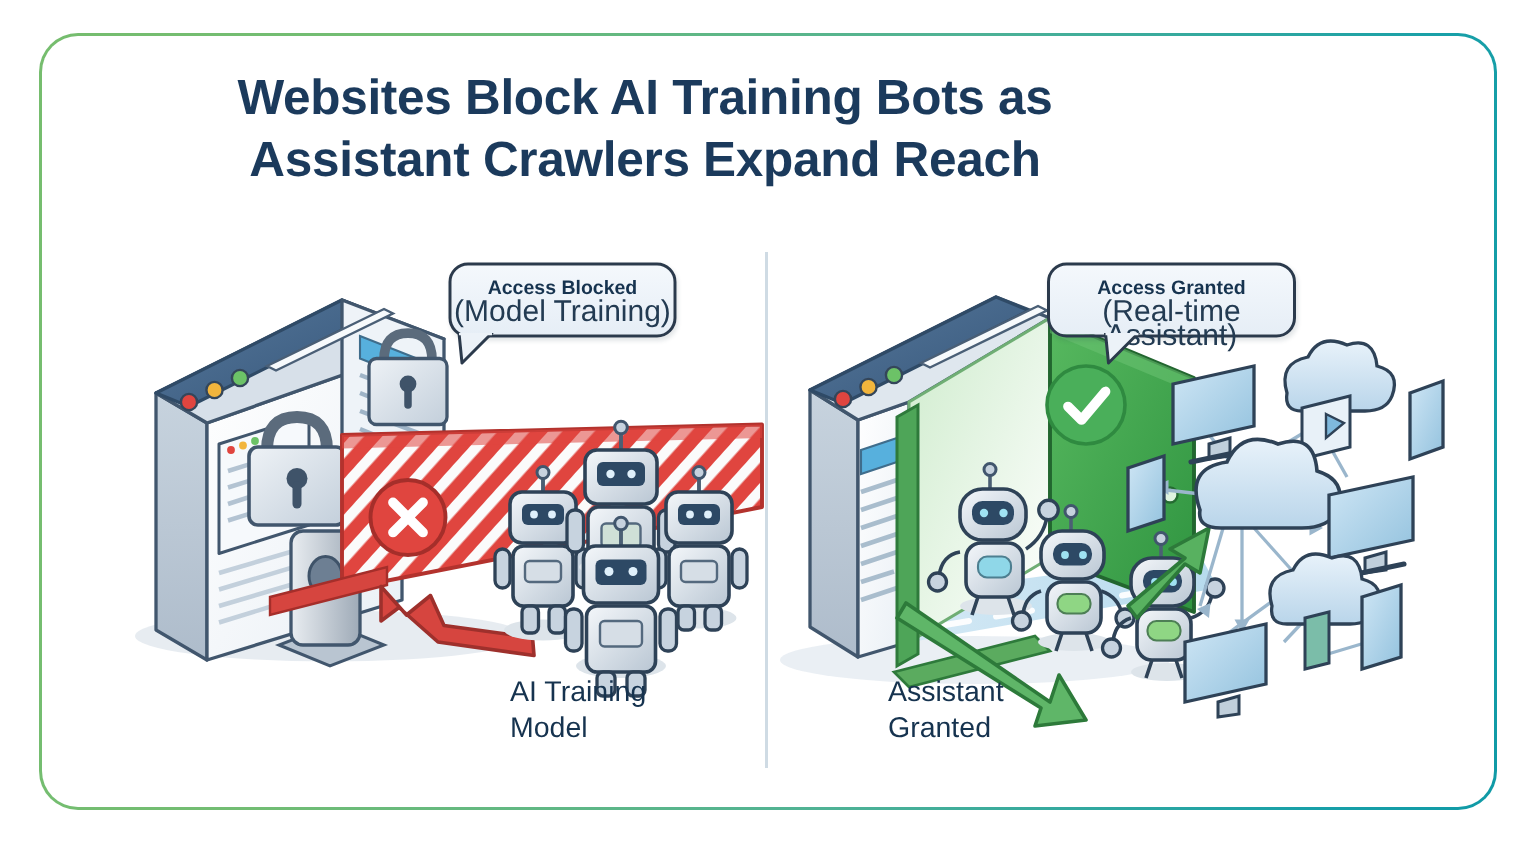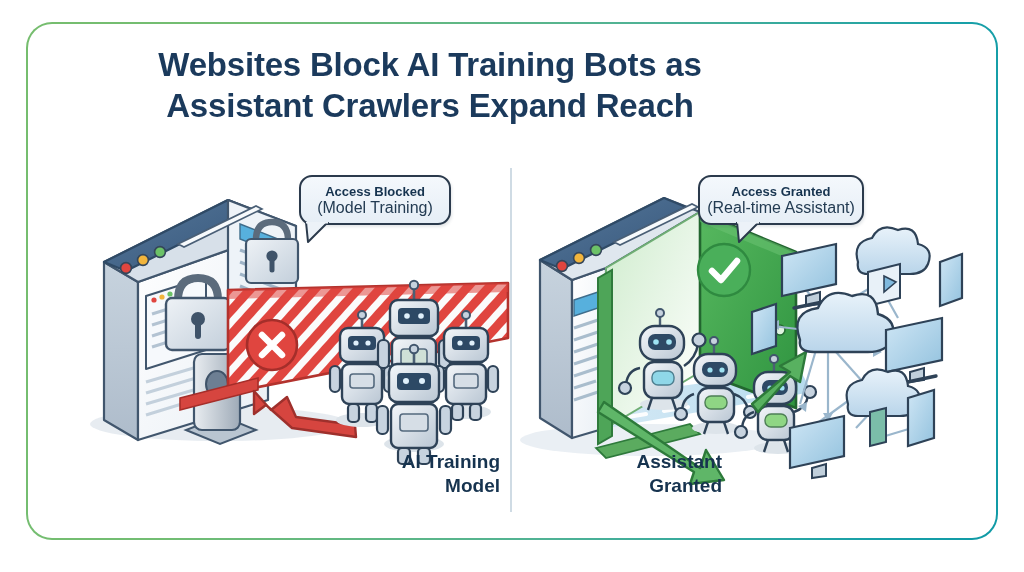--- a/index.html
+++ b/index.html
@@ -23,34 +23,34 @@
   
   #divider{position:absolute;left:510px;top:168px;width:2px;height:344px;
            background:#cfdbe4;}
 
   
   .callout{position:absolute;border:2px solid #2b3a4c;border-radius:13px;
            background:linear-gradient(180deg,#f4f8fc 0%,#e6eef6 100%);
            text-align:center;box-sizing:border-box;
            box-shadow:1px 2px 3px rgba(40,60,80,.13);}
   .callout .c-main{color:#16334f;font-size:13px;font-weight:bold;line-height:17px;}
-  .callout .c-sub{color:#233b52;font-size:16px;line-height:16px;}
+  .callout .c-sub{color:#233b52;font-size:20px;line-height:16px;}
   .tail{position:absolute;width:26px;height:22px;overflow:hidden;}
   .tail svg{display:block;}
 
   #callout-left{left:299px;top:175px;width:152px;height:50px;padding-top:6px;}
   #tail-left{left:304px;top:222px;}
   #callout-right{left:698px;top:175px;width:166px;height:50px;padding-top:6px;}
   #tail-right{left:735px;top:222px;}
 
   
-  .sec-label{position:absolute;text-align:right;color:#16334f;
-             font-size:19px;font-weight:bold;line-height:24px;}
+  .sec-label{position:absolute;text-align:left;color:#16334f;
+             font-size:19px;font-weight:normal;line-height:24px;}
   #label-left{left:340px;top:450px;width:160px;}
-  #label-right{left:562px;top:450px;width:160px;}
+  #label-right{left:592px;top:450px;width:160px;}
 
   
   .art{position:absolute;left:0;top:0;}
 </style>
 </head>
 <body>
 
 <div id="stage">
 
   <div id="frame">

